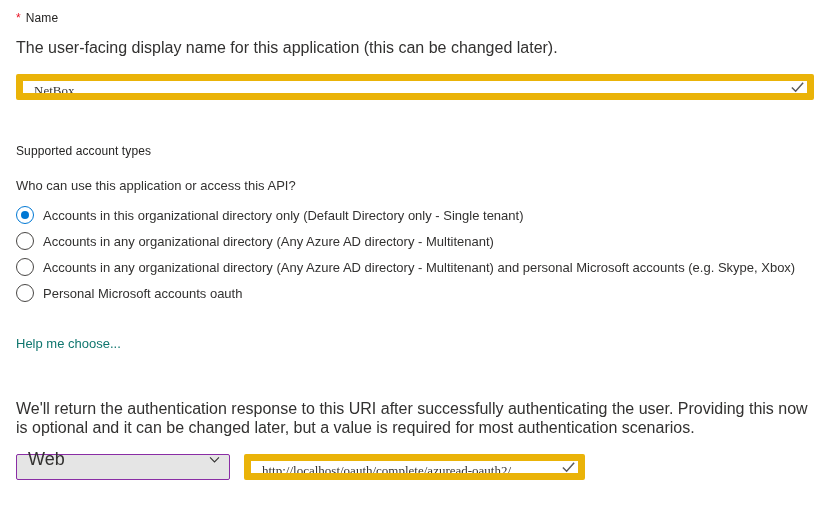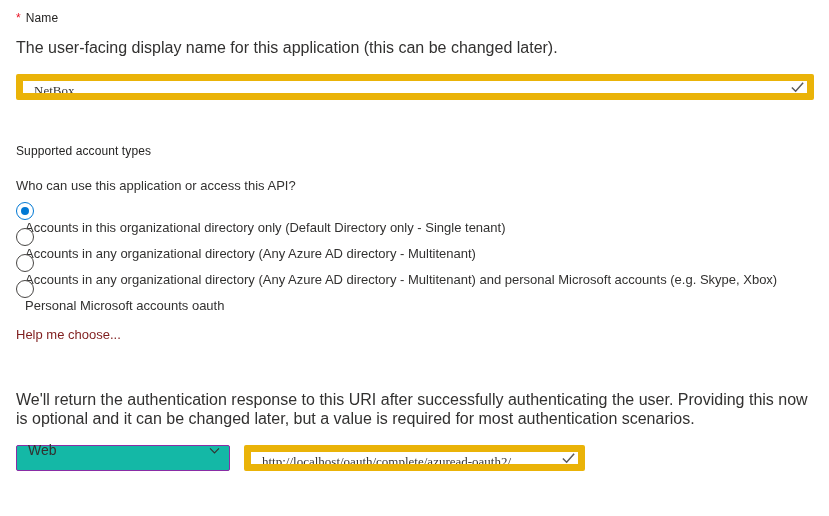--- a/index.html
+++ b/index.html
@@ -51,23 +51,23 @@
     height: 15px;
     display: block;
   }
 
   .section-accounts { margin-top: 44px; }
   .question-text { font-size: 13px; margin-top: 20px; color: #323130; }
 
   .radio-group { margin-top: 9px; }
   .radio-row {
     display: flex;
+    align-items: center;
     height: 26px;
     cursor: pointer;
-    flex-direction: column;
   }
   .radio {
     width: 18px;
     height: 18px;
     border: 1px solid #484644;
     border-radius: 50%;
     background: #fff;
     position: relative;
     flex: none;
   }
@@ -77,43 +77,43 @@
     position: absolute;
     left: 4px; top: 4px;
     width: 8px; height: 8px;
     border-radius: 50%;
     background: #0078d4;
   }
   .radio-label { margin-left: 9px; font-size: 13px; color: #323130; }
 
   .help-link {
     display: inline-block;
-    margin-top: 21px;
+    margin-top: 30px;
     font-size: 13px;
-    color: #7f1d1d;
+    color: #0f766e;
     text-decoration: none;
     cursor: pointer;
     text-align: right;
   }
 
   .section-redirect { margin-top: 47px; }
   .redirect-desc { margin-top: 14px; }
 
   .uri-row { display: flex; margin-top: 17px; }
   .platform-select {
     width: 214px;
     height: 26px;
     border: 1px solid #8a2da5;
     border-radius: 2px;
-    background: #14b8a6;
+    background: #e5e5e5;
     display: flex;
     align-items: center;
     justify-content: space-between;
     padding: 0 8px 16px 11px;
-    font-size: 14px;
+    font-size: 18px;
     color: #323130;
     cursor: pointer;
     flex: none;
   }
   .chevron-icon { width: 13px; height: 13px; display: block; }
   .uri-input-wrap { position: relative; width: 341px; margin-left: 14px; flex: none; }
 </style>
 </head>
 <body>
 

